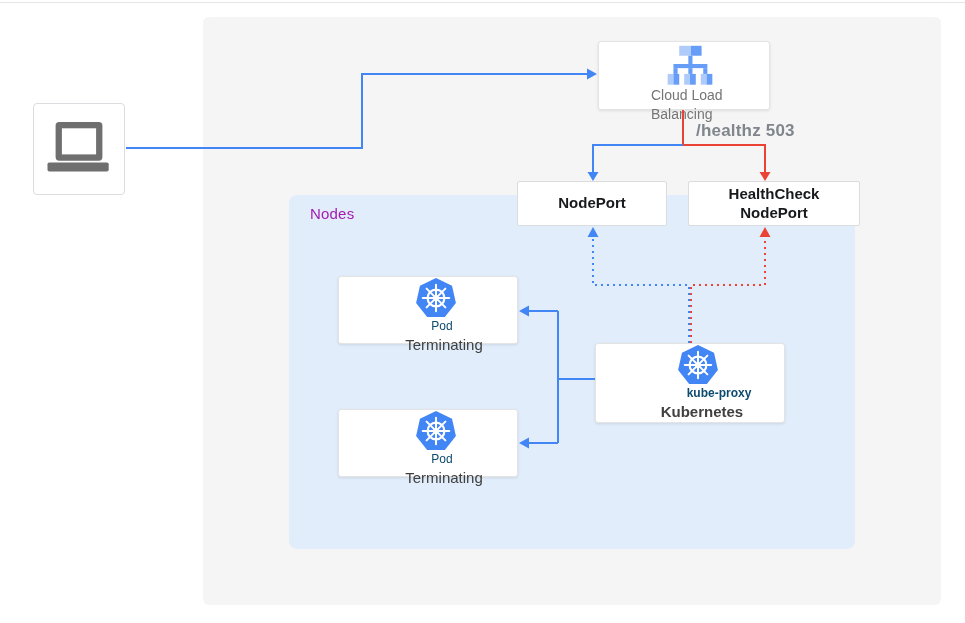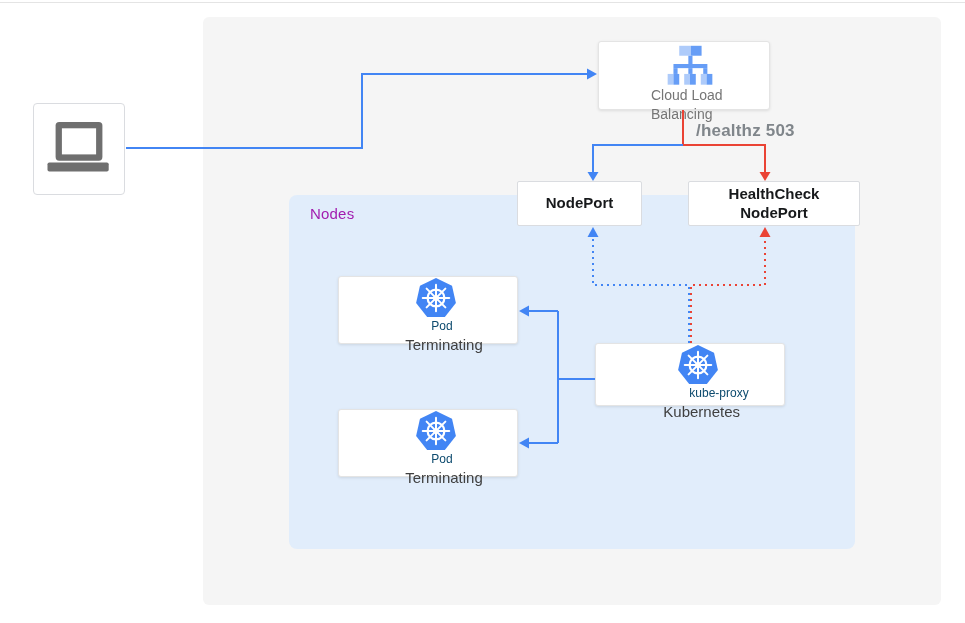--- a/index.html
+++ b/index.html
@@ -22,27 +22,27 @@
   }
   .card{
     position:absolute;background:#ffffff;border:1px solid #dadce0;border-radius:3px;
     box-sizing:border-box;display:flex;align-items:center;
   }
   .shadow{box-shadow:0 1px 3px rgba(0,0,0,.10);border-color:#e4e4e4;flex-direction:column;}
   .laptop-box{left:33px;top:103px;width:92px;height:92px;justify-content:center;border-radius:4px;}
   .clb-box{left:598px;top:41px;width:172px;height:69px;padding-left:12px;}
   .clb-text{margin-left:14px;font-size:14px;line-height:1.35;color:#757575;width:92px;}
   .port-box{justify-content:center;text-align:center;border-radius:2px;}
-  .nodeport-box{left:517px;top:181px;width:125px;height:45px;}
+  .nodeport-box{left:517px;top:181px;width:150px;height:45px;}
   .healthcheck-box{left:688px;top:181px;width:172px;height:45px;align-items:center;}
   .port-label{font-size:15px;font-weight:700;color:#17191b;line-height:1.25;}
   .k8s-card{padding-left:16px;border-radius:3px;}
   .pod1{left:338px;top:276px;width:180px;height:68px;}
   .pod2{left:338px;top:409px;width:180px;height:68px;}
-  .kproxy{left:595px;top:343px;width:190px;height:63px;}
+  .kproxy{left:595px;top:343px;width:190px;height:80px;font-weight:bold;}
   .k8s-text{margin-left:16px;}
   .k8s-title{font-size:12px;color:#0c4a6e;line-height:1.3;margin-left:26px;}
   .k8s-sub{font-size:15px;color:#404040;line-height:1.3;}
   .healthz{
     position:absolute;left:696px;top:121px;font-size:17px;font-weight:700;color:#80868b;
     letter-spacing:.2px;
   }
   .overlay{position:absolute;left:0;top:0;width:965px;height:623px;pointer-events:none;}
   .icon-wrap{display:flex;align-items:center;justify-content:center;}
 </style>

